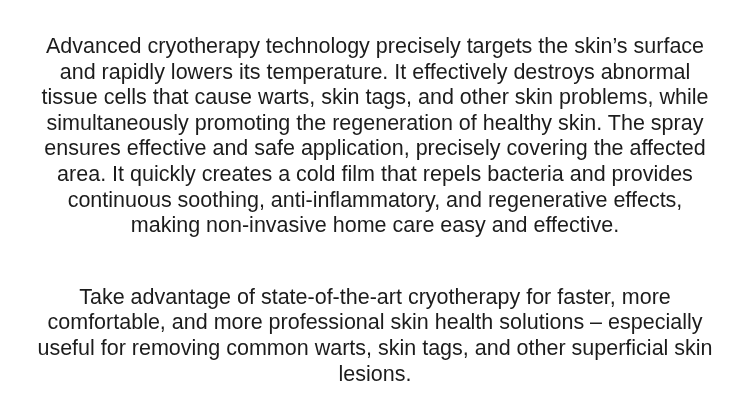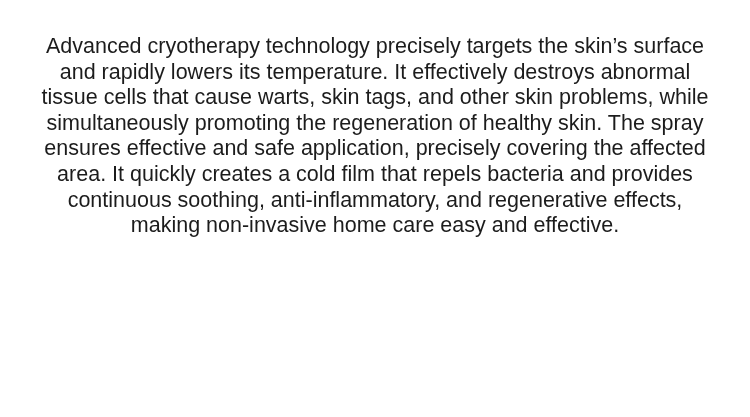--- a/index.html
+++ b/index.html
@@ -38,13 +38,17 @@
 
 <div class="page">
   <p class="copy">Advanced cryotherapy technology precisely targets the skin’s surface
 and rapidly lowers its temperature. It effectively destroys abnormal
 tissue cells that cause warts, skin tags, and other skin problems, while
 simultaneously promoting the regeneration of healthy skin. The spray
 ensures effective and safe application, precisely covering the affected
 area. It quickly creates a cold film that repels bacteria and provides
 continuous soothing, anti-inflammatory, and regenerative effects,
 making non-invasive home care easy and effective.</p>
+  <p class="copy">Take advantage of state-of-the-art cryotherapy for faster, more
+comfortable, and more professional skin health solutions – especially
+useful for removing common warts, skin tags, and other superficial skin
+lesions.</p>
 </div>
 
 </body></html>

